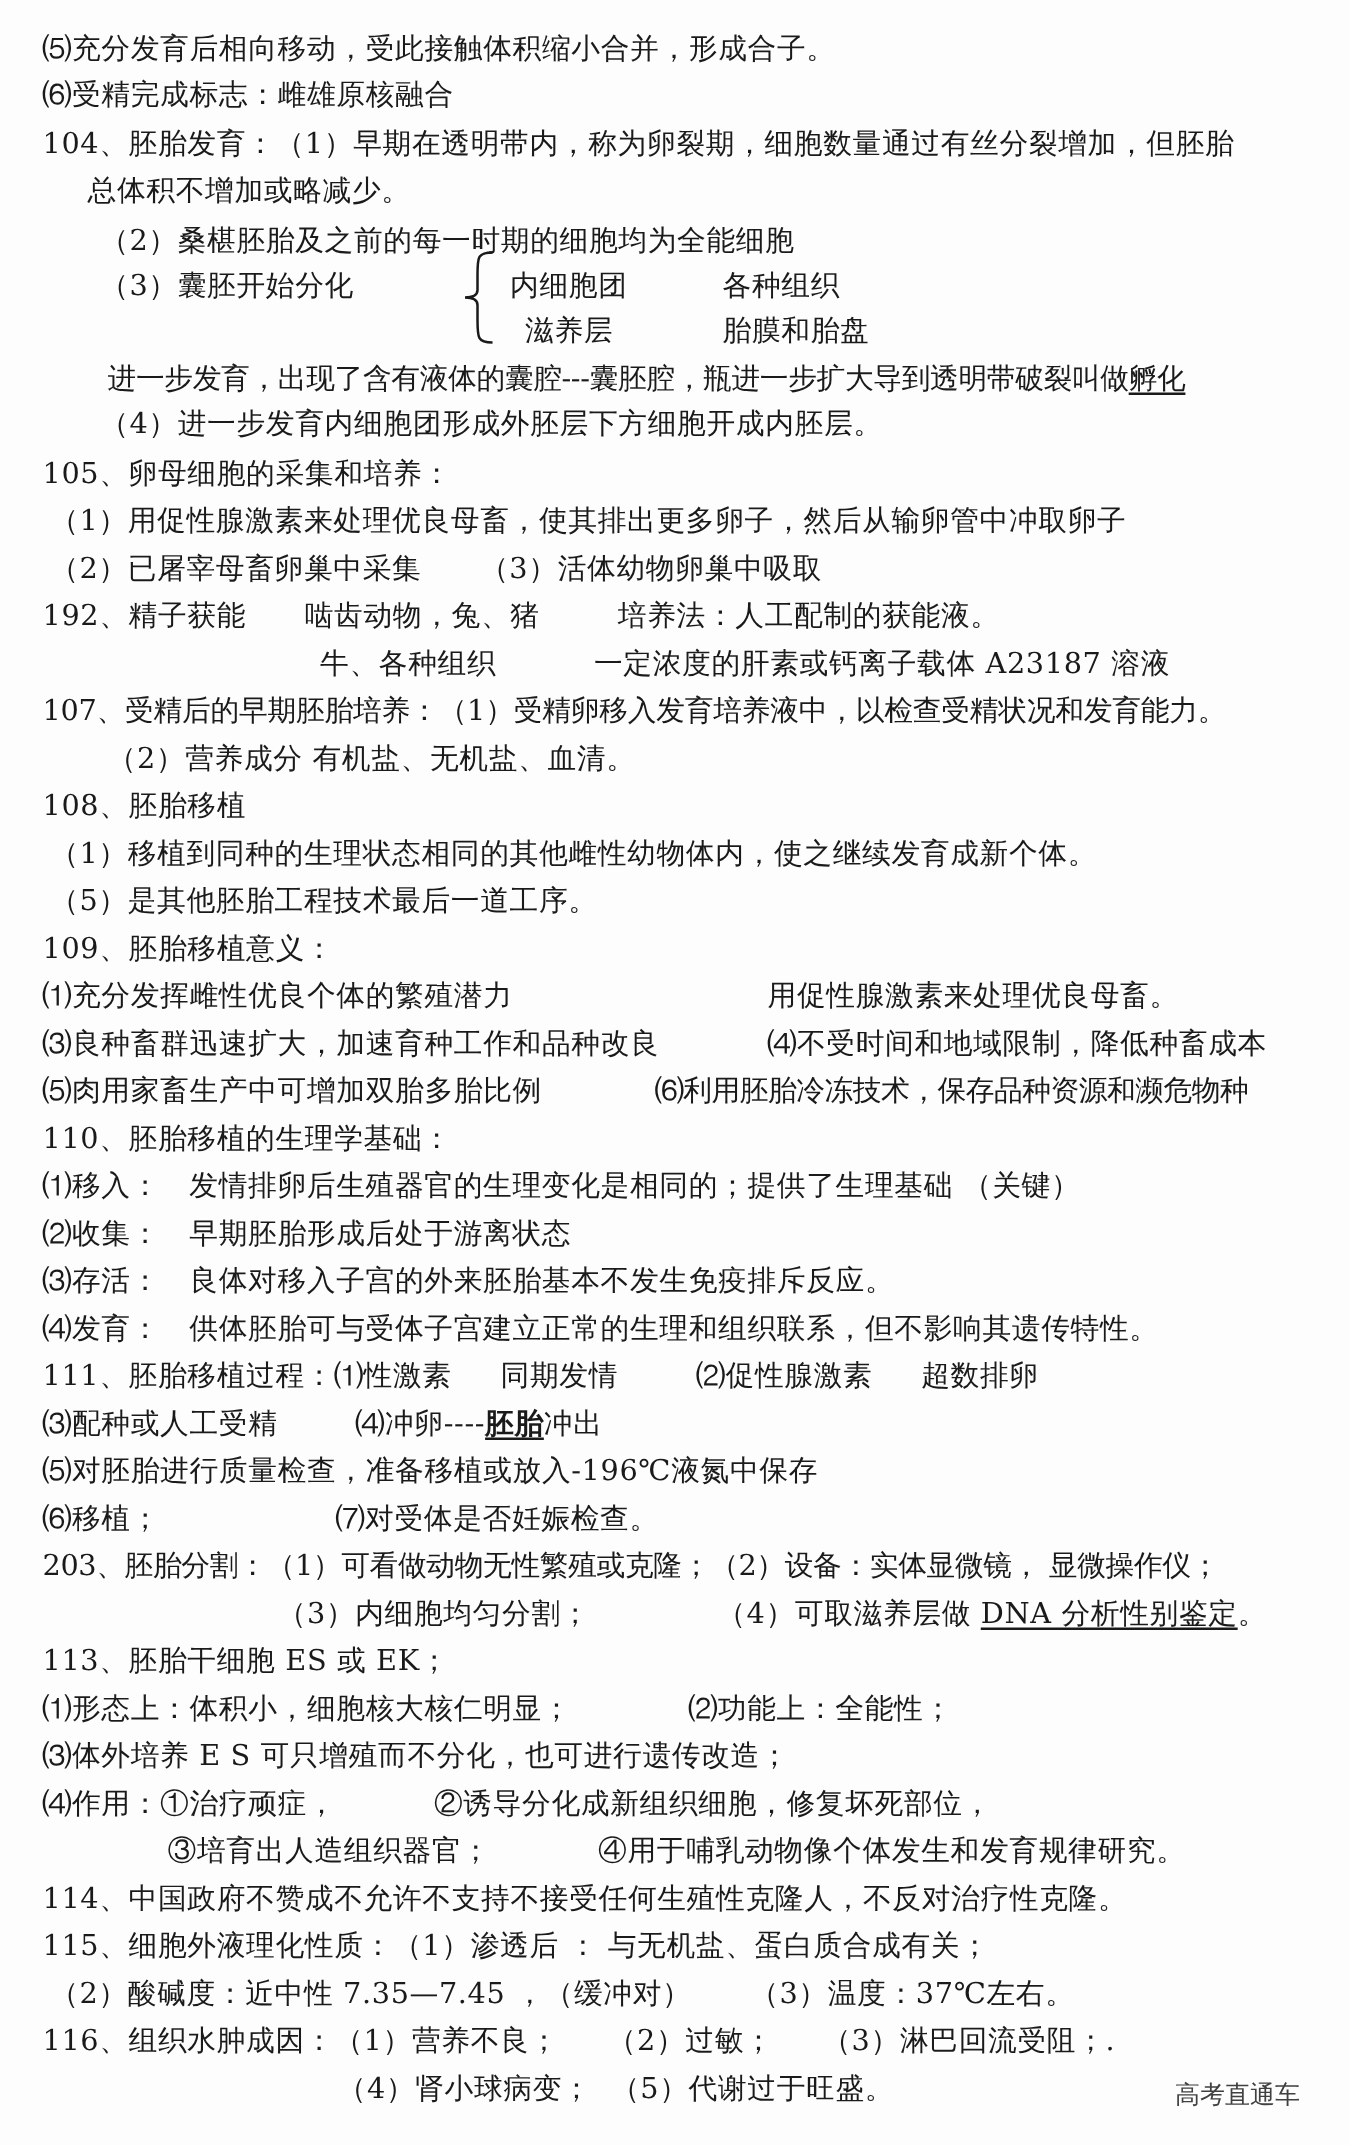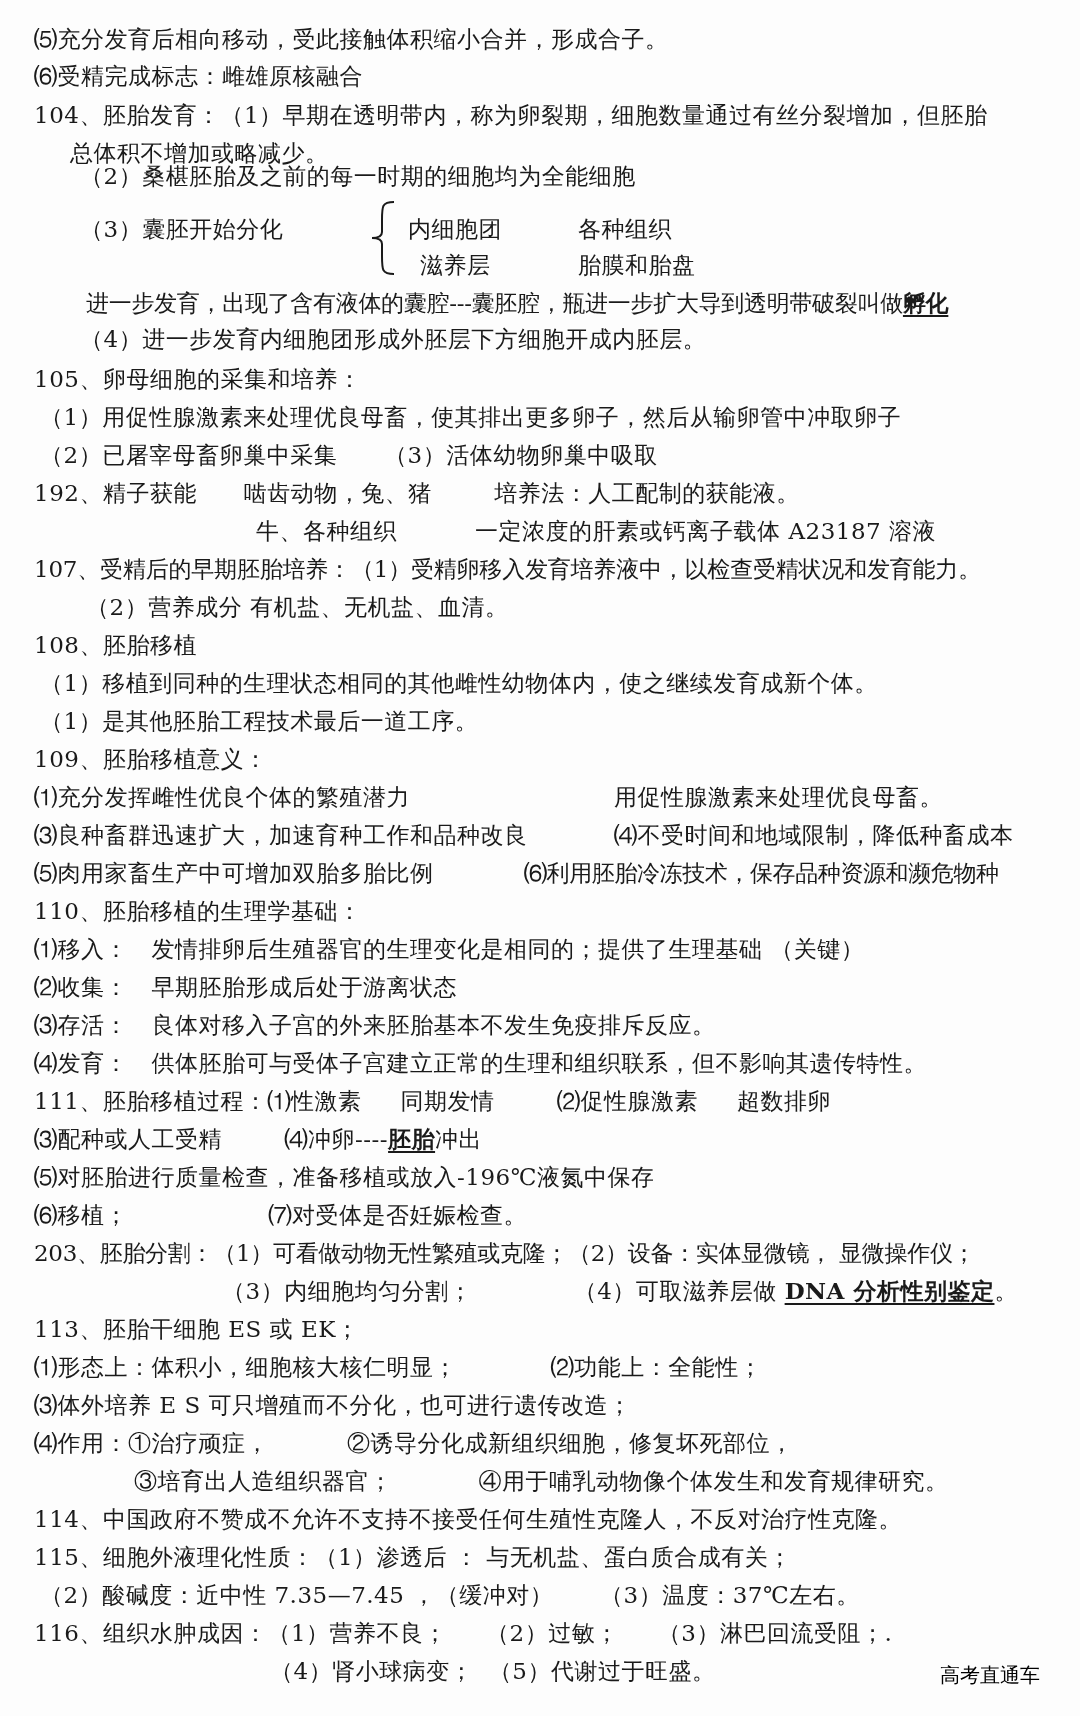--- a/index.html
+++ b/index.html
@@ -1,36 +1,36 @@
 <!DOCTYPE html>
 <html><head>
 <meta charset="utf-8">
 <style>
   html, body { margin: 0; padding: 0; }
   body {
     width: 1080px; height: 1716px; background: #fdfdfd; position: relative; overflow: hidden;
     font-family: "DejaVu Serif", "Liberation Serif", serif; color: #1a1a1a;
   }
   .line { position: absolute; font-size: 23px; line-height: 30px; white-space: pre; letter-spacing: 0.5px; }
-  .u { text-decoration: underline; text-underline-offset: 4px; font-weight: bold; }
+  .u { text-decoration: underline; text-underline-offset: 4px; }
   .b { font-weight: bold; margin-top: 44px; }
   .brace {
     position: absolute; left: 372px; top: 200px; width: 24px; height: 76px;
   }
-  .watermark { position: absolute; left: 940px; top: 1662px; font-size: 20px; color: #000000; font-family: "DejaVu Sans", sans-serif; }
+  .watermark { position: absolute; left: 940px; top: 1662px; font-size: 20px; color: #404040; font-family: "DejaVu Sans", sans-serif; }
 </style>
 </head>
 <body>
 
 <div>
   <div class="line" style="left:34px;top:24px">⑸充分发育后相向移动，受此接触体积缩小合并，形成合子。</div>
   <div class="line" style="left:34px;top:61px">⑹受精完成标志：雌雄原核融合</div>
   <div class="line" style="left:34px;top:100px">104、胚胎发育：（1）早期在透明带内，称为卵裂期，细胞数量通过有丝分裂增加，但胚胎</div>
   <div class="line" style="left:70px;top:138px">总体积不增加或略减少。</div>
-  <div class="line" style="left:80px;top:161px">（2）桑椹胚胎及之前的每一时期的细胞均为全能细胞</div>
+  <div class="line" style="left:80px;top:178px">（2）桑椹胚胎及之前的每一时期的细胞均为全能细胞</div>
   <div class="line" style="left:80px;top:214px">（3）囊胚开始分化</div>
 
   <svg class="brace" viewBox="0 0 24 76">
     <path d="M22 2 C10 2 10 6 10 20 L10 32 C10 36 6 38 0 38 C6 38 10 40 10 44 L10 56 C10 70 10 74 22 74" fill="none" stroke="#1a1a1a" stroke-width="2"></path>
   </svg>
   <div class="line" style="left:408px;top:214px">内细胞团</div>
   <div class="line" style="left:578px;top:214px">各种组织</div>
   <div class="line" style="left:420px;top:250px">滋养层</div>
   <div class="line" style="left:578px;top:250px">胎膜和胎盘</div>
 
@@ -42,21 +42,21 @@
   <div class="line" style="left:40px;top:440px">（2）已屠宰母畜卵巢中采集      （3）活体幼物卵巢中吸取</div>
 
   <div class="line" style="left:34px;top:478px">192、精子获能      啮齿动物，兔、猪        培养法：人工配制的获能液。</div>
   <div class="line" style="left:256px;top:516px">牛、各种组织          一定浓度的肝素或钙离子载体 A23187 溶液</div>
 
   <div class="line" style="left:34px;top:554px;letter-spacing:-0.2px">107、受精后的早期胚胎培养：（1）受精卵移入发育培养液中，以检查受精状况和发育能力。</div>
   <div class="line" style="left:86px;top:592px">（2）营养成分 有机盐、无机盐、血清。</div>
 
   <div class="line" style="left:34px;top:630px">108、胚胎移植</div>
   <div class="line" style="left:40px;top:668px">（1）移植到同种的生理状态相同的其他雌性幼物体内，使之继续发育成新个体。</div>
-  <div class="line" style="left:40px;top:706px">（1）是其他胚胎工程技术最后一道工序。</div>
+  <div class="line" style="left:40px;top:706px">（5）是其他胚胎工程技术最后一道工序。</div>
 
   <div class="line" style="left:34px;top:744px">109、胚胎移植意义：</div>
   <div class="line" style="left:34px;top:782px">⑴充分发挥雌性优良个体的繁殖潜力</div>
   <div class="line" style="left:614px;top:782px">用促性腺激素来处理优良母畜。</div>
   <div class="line" style="left:34px;top:820px">⑶良种畜群迅速扩大，加速育种工作和品种改良</div>
   <div class="line" style="left:614px;top:820px">⑷不受时间和地域限制，降低种畜成本</div>
   <div class="line" style="left:34px;top:858px">⑸肉用家畜生产中可增加双胎多胎比例</div>
   <div class="line" style="left:524px;top:858px;letter-spacing:-0.4px">⑹利用胚胎冷冻技术，保存品种资源和濒危物种</div>
 
   <div class="line" style="left:34px;top:896px">110、胚胎移植的生理学基础：</div>

